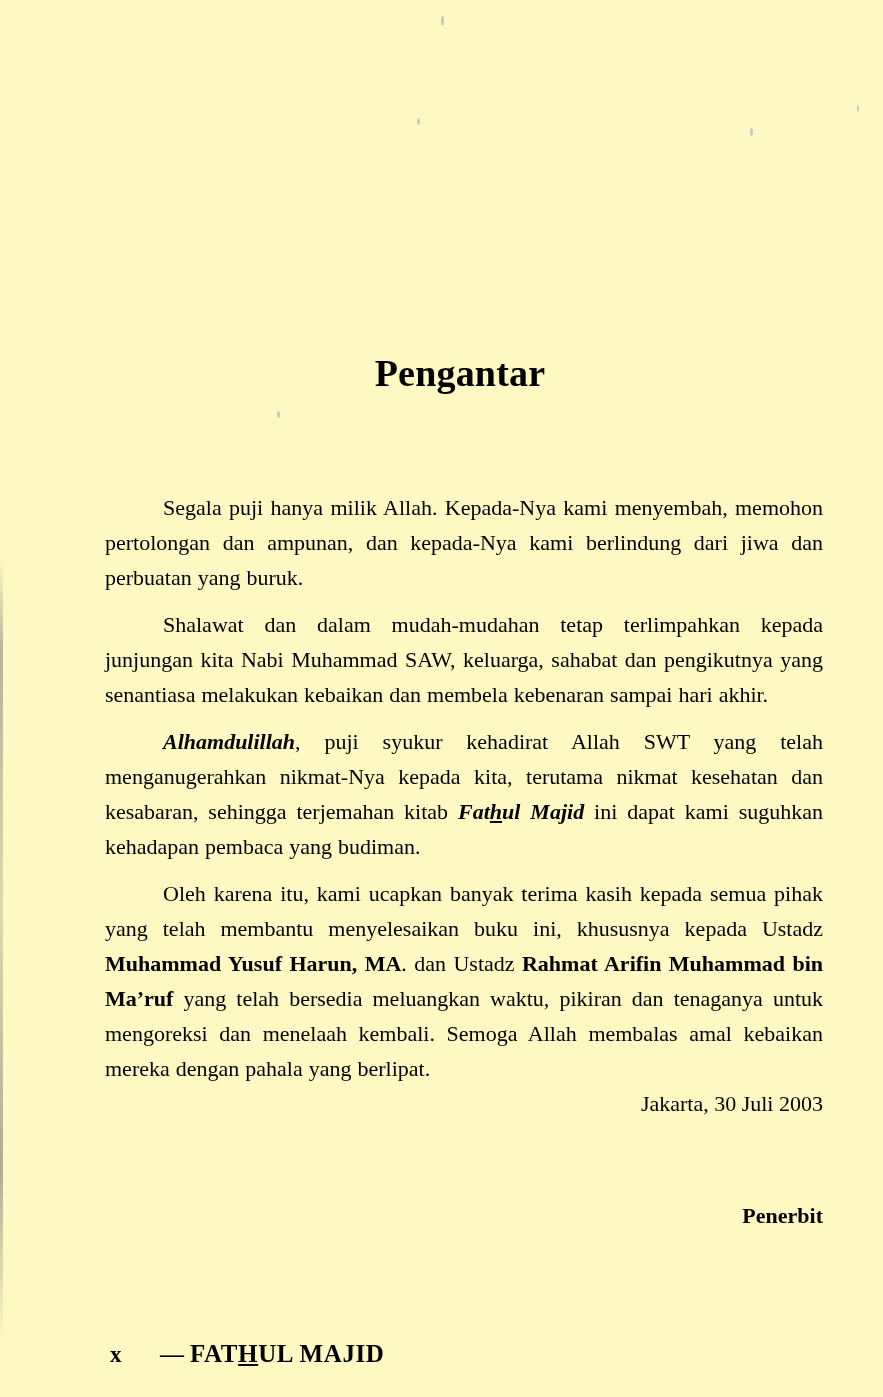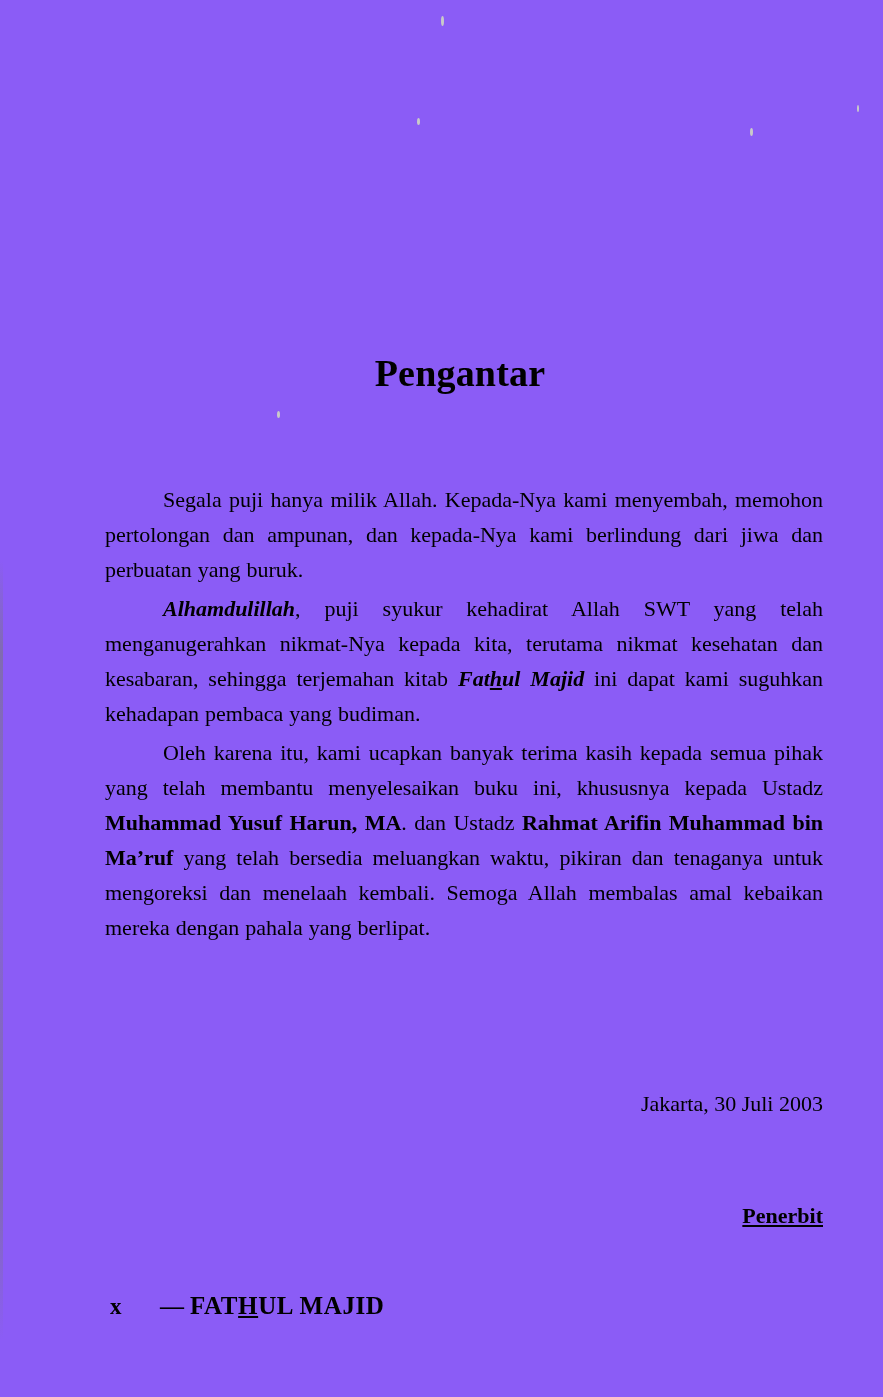--- a/index.html
+++ b/index.html
@@ -4,21 +4,21 @@
 <style>
   html, body {
     margin: 0;
     padding: 0;
     background: #ffffff;
   }
   .page {
     position: relative;
     width: 883px;
     height: 1397px;
-    background: #8b5cf6;
+    background: #fef9c3;
     overflow: hidden;
     font-family: "Liberation Serif", "DejaVu Serif", serif;
     color: #000000;
   }
 
   
   .speck {
     position: absolute;
     background: #c9c9c9;
     border-radius: 50%;
@@ -50,21 +50,21 @@
   }
 
   .body-col {
     position: absolute;
     left: 105px;
     top: 478px;
     width: 718px;
   }
 
   p.para {
-    margin: 4px 0 4px 0;
+    margin: 12px 0 4px 0;
     font-size: 22px;
     line-height: 35px;
     text-align: justify;
     text-indent: 58px;
     word-spacing: 0.5px;
   }
   p.para.noindent {
     text-indent: 0;
   }
   p.para.tight {
@@ -78,21 +78,21 @@
 
   .signature {
     position: absolute;
     left: 105px;
     width: 718px;
     text-align: right;
     font-size: 22px;
     line-height: 32px;
   }
   .sig-place { top: 1088px; }
-  .sig-by { top: 1200px; font-weight: bold; text-decoration: underline; }
+  .sig-by { top: 1200px; font-weight: bold; }
 
   .footer {
     position: absolute;
     left: 110px;
     top: 1292px;
     display: flex;
     align-items: baseline;
     font-weight: bold;
   }
   .footer-folio {
@@ -104,20 +104,21 @@
     font-size: 24px;
     margin-left: 38px;
     margin-right: 6px;
     font-weight: bold;
   }
   .footer-book {
     font-size: 25px;
     font-weight: bold;
     letter-spacing: 0.6px;
     font-family: "Liberation Serif", "DejaVu Serif", serif;
+    margin-top: 48px;
   }
 </style>
 </head>
 <body>
 
 <div class="page">
 
   <div class="speck" style="left:441px; top:16px; width:3px; height:10px;"></div>
   <div class="speck" style="left:417px; top:118px; width:3px; height:7px;"></div>
   <div class="speck" style="left:750px; top:128px; width:3px; height:8px;"></div>
@@ -126,20 +127,23 @@
   <div class="edge-bleed"></div>
 
   <h1 class="chapter-title">Pengantar</h1>
 
   <div class="body-col">
 
     <p class="para">
       <span>Segala puji hanya milik Allah. Kepada-Nya  kami menyembah, memohon pertolongan dan ampunan, dan kepada-Nya kami berlindung dari jiwa dan perbuatan yang buruk.</span>
     </p>
 
+    <p class="para">
+      <span>Shalawat dan dalam mudah-mudahan tetap terlimpahkan kepada junjungan kita Nabi Muhammad SAW, keluarga, sahabat dan pengikutnya yang senantiasa melakukan kebaikan dan membela kebenaran sampai hari akhir.</span>
+    </p>
 
     <p class="para">
       <span class="it">Alhamdulillah</span><span>, puji syukur kehadirat Allah SWT yang telah menganugerahkan nikmat-Nya kepada kita, terutama nikmat kesehatan dan kesabaran, sehingga terjemahan kitab </span><span class="bdit">Fat</span><span class="bdit ul">h</span><span class="bdit">ul Majid</span><span> ini dapat kami suguhkan kehadapan pembaca yang budiman.</span>
     </p>
 
     <p class="para tight">
       <span>Oleh karena itu, kami ucapkan banyak terima kasih kepada semua pihak yang telah membantu menyelesaikan buku ini, khususnya kepada Ustadz </span><span class="bd">Muhammad Yusuf Harun, MA</span><span>. dan Ustadz </span><span class="bd">Rahmat Arifin Muhammad bin Ma’ruf</span><span> yang telah bersedia meluangkan waktu, pikiran dan tenaganya untuk mengoreksi dan menelaah kembali. Semoga Allah membalas amal kebaikan mereka dengan pahala yang berlipat.</span>
     </p>
 
 

